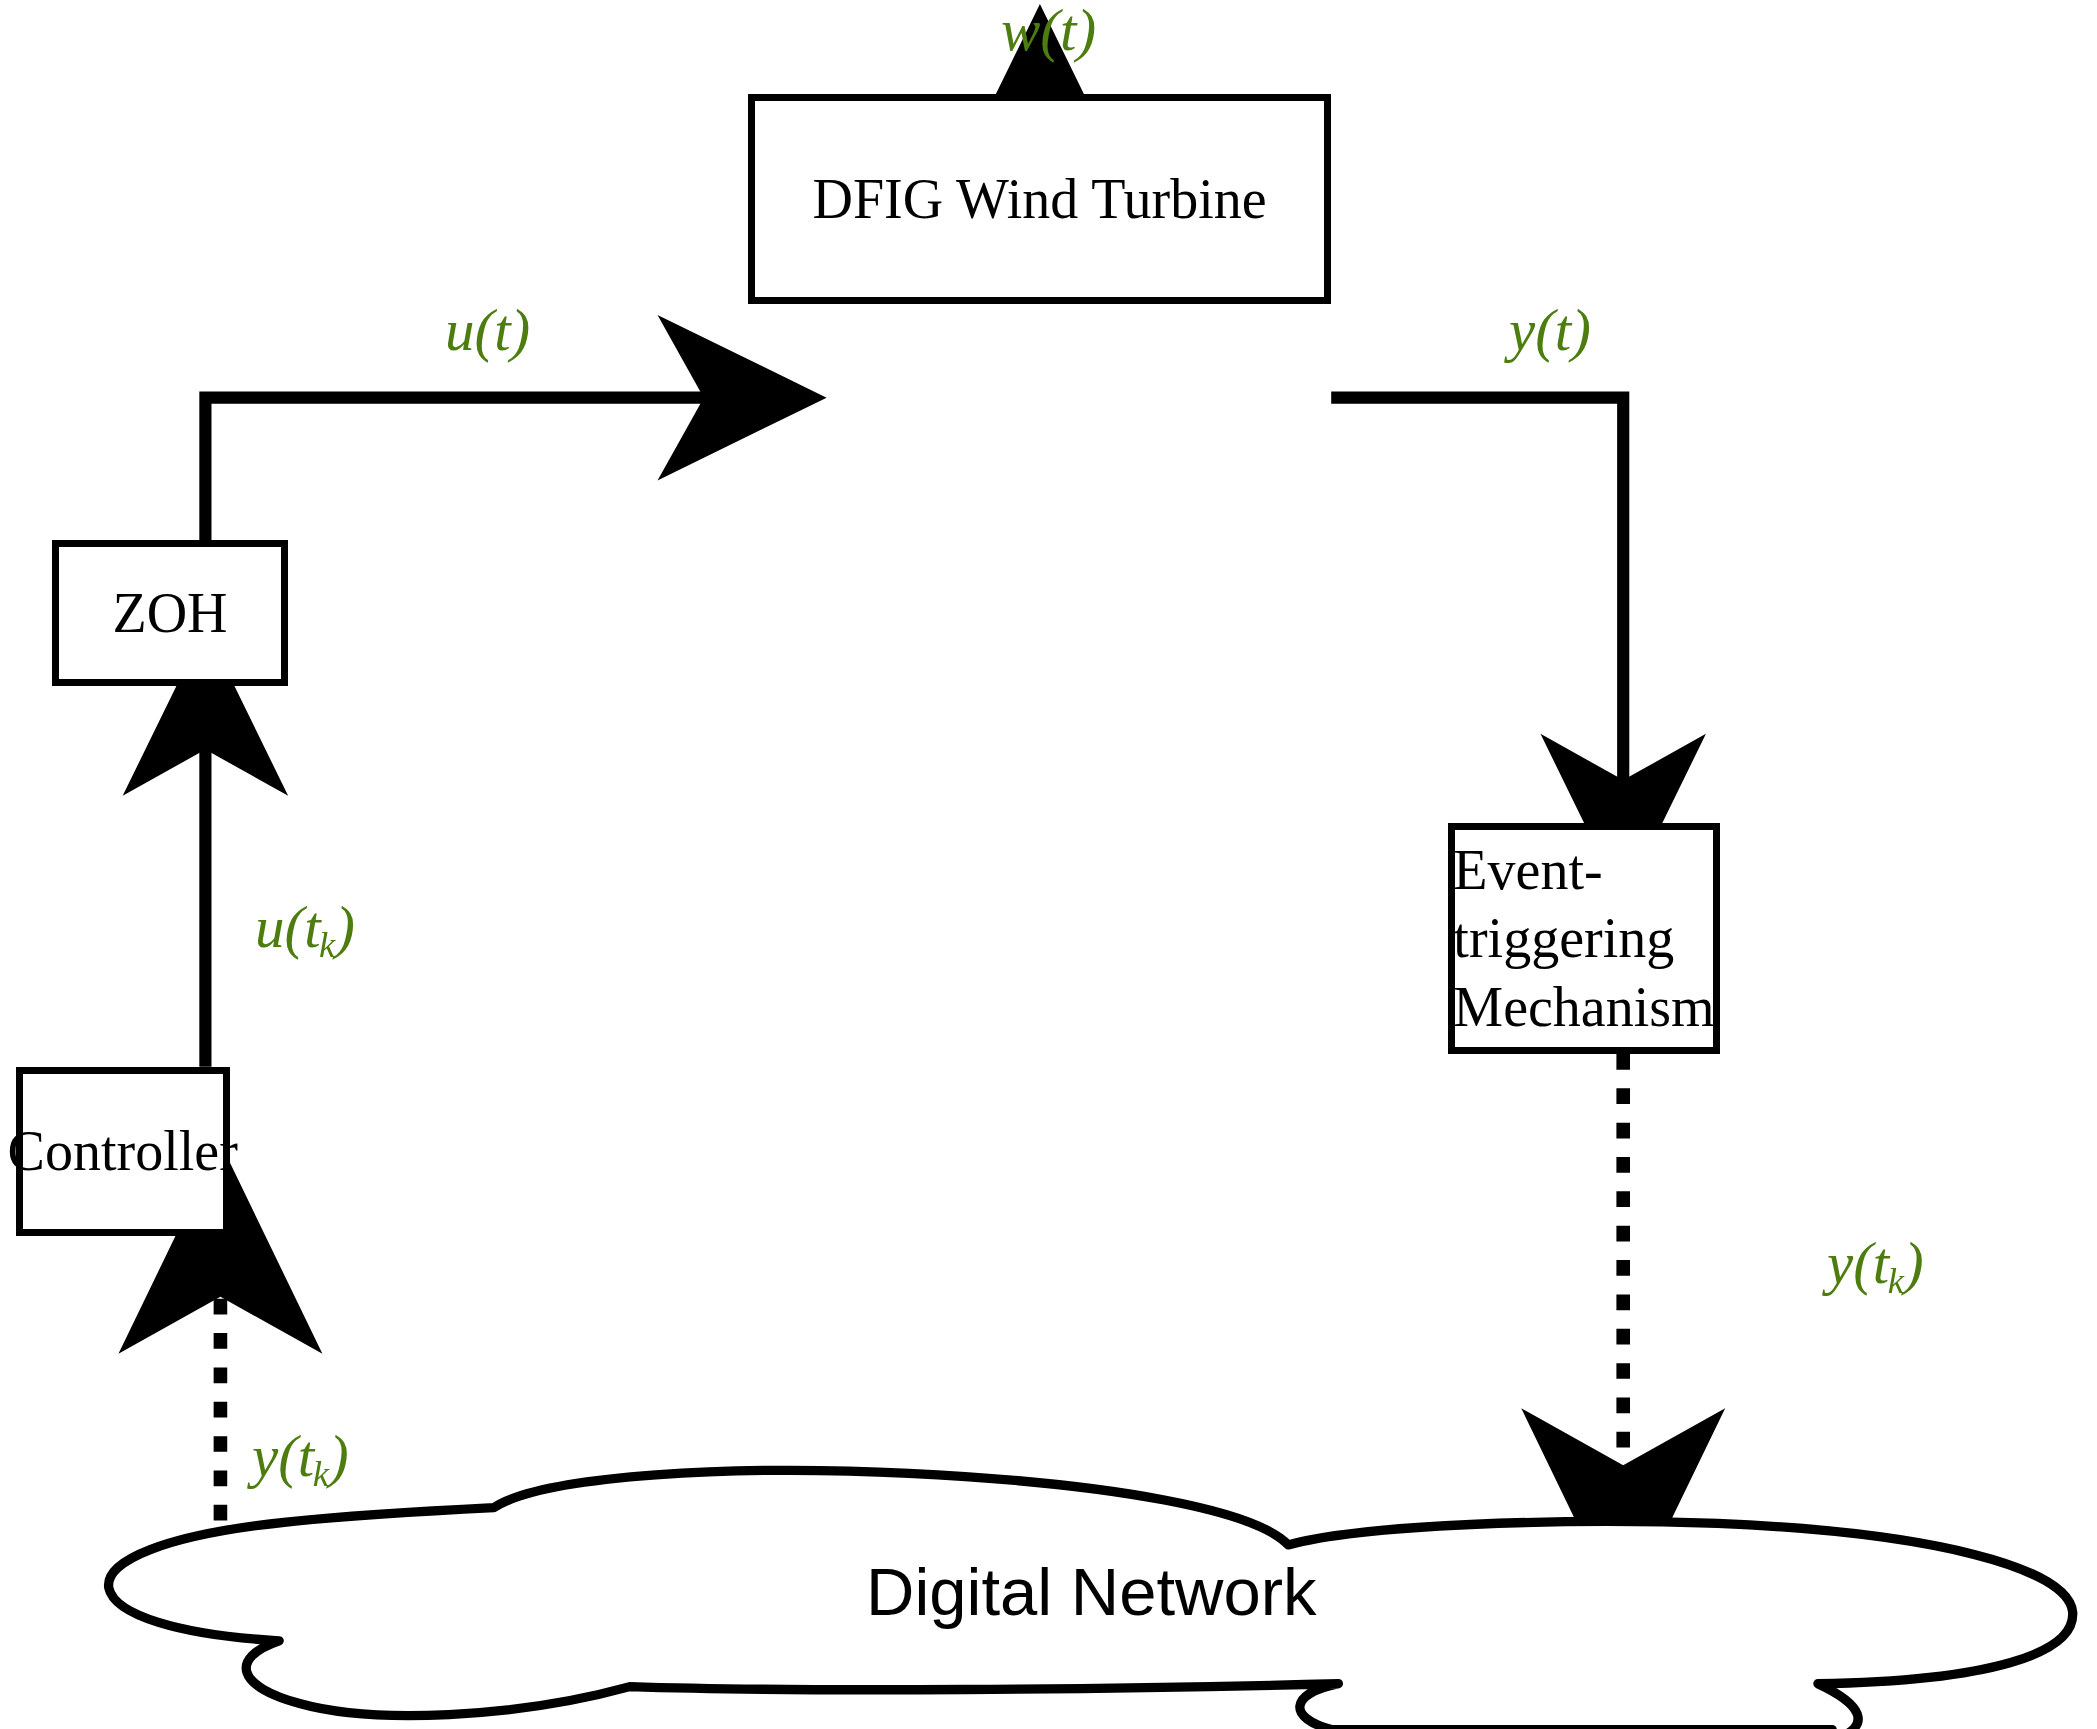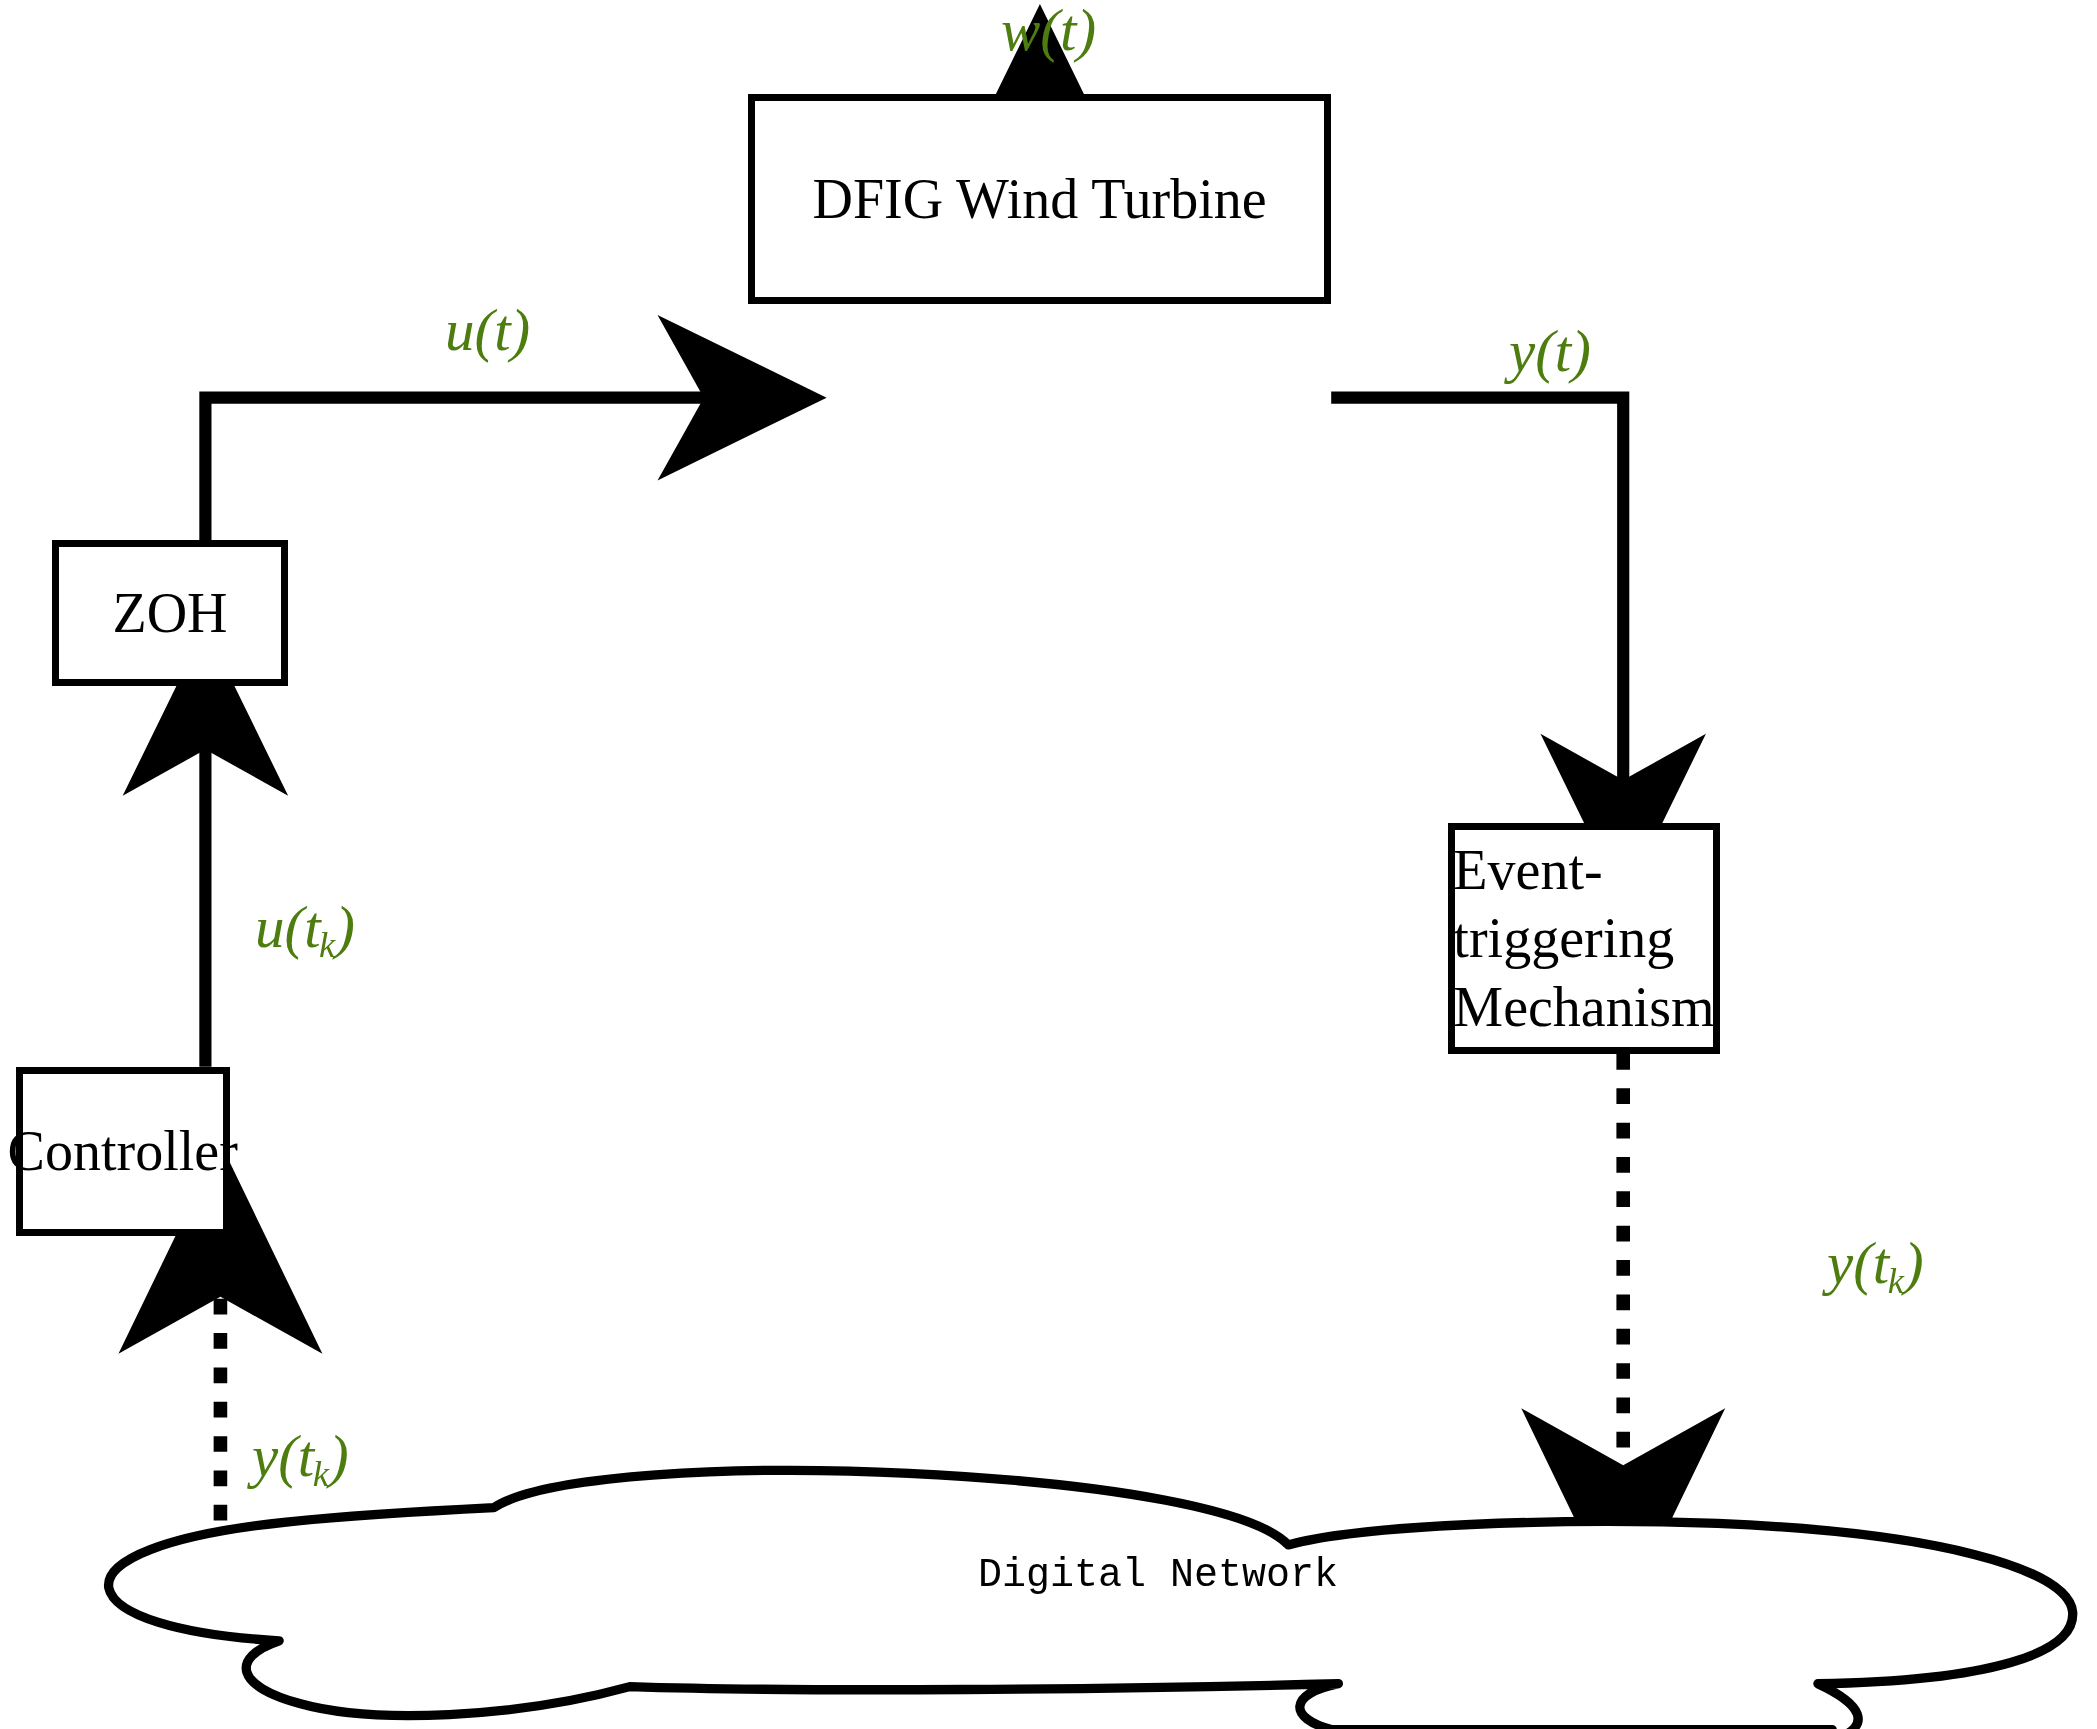--- a/index.html
+++ b/index.html
@@ -88,33 +88,33 @@
     font-style: italic;
     vertical-align: -0.28em;
     margin-left: -0.04em;
   }
   .math-label .paren {
     font-style: italic;
     font-family: "Liberation Serif", "DejaVu Serif", serif;
   }
   #label-wt   { left: 1001px; top: 1.4px;    }
   #label-ut   { left: 445px;  top: 301px;  }
-  #label-yt   { left: 1509px; top: 301px; margin-top: 21px;  }
+  #label-yt   { left: 1509px; top: 301px;  }
   #label-utk  { left: 255px;  top: 898px; }
   #label-ytk-right { left: 1827px; top: 1234px; }
   #label-ytk-left  { left: 252px;  top: 1427px; }
   
   #label-network {
     position: absolute;
     left: 866px;
     top: 1553px;
     width: 472px;
-    text-align: right;
-    font-family: Liberation Mono, monospace;
-    font-size: 40px;
+    text-align: left;
+    font-family: Liberation Sans, sans-serif;
+    font-size: 67px;
     color: #000000;
     white-space: nowrap;
   }
 </style>
 </head>
 <body>
 
 <div id="diagram-root">
 
   <svg class="diagram-svg" viewBox="0 0 2930 2416">

